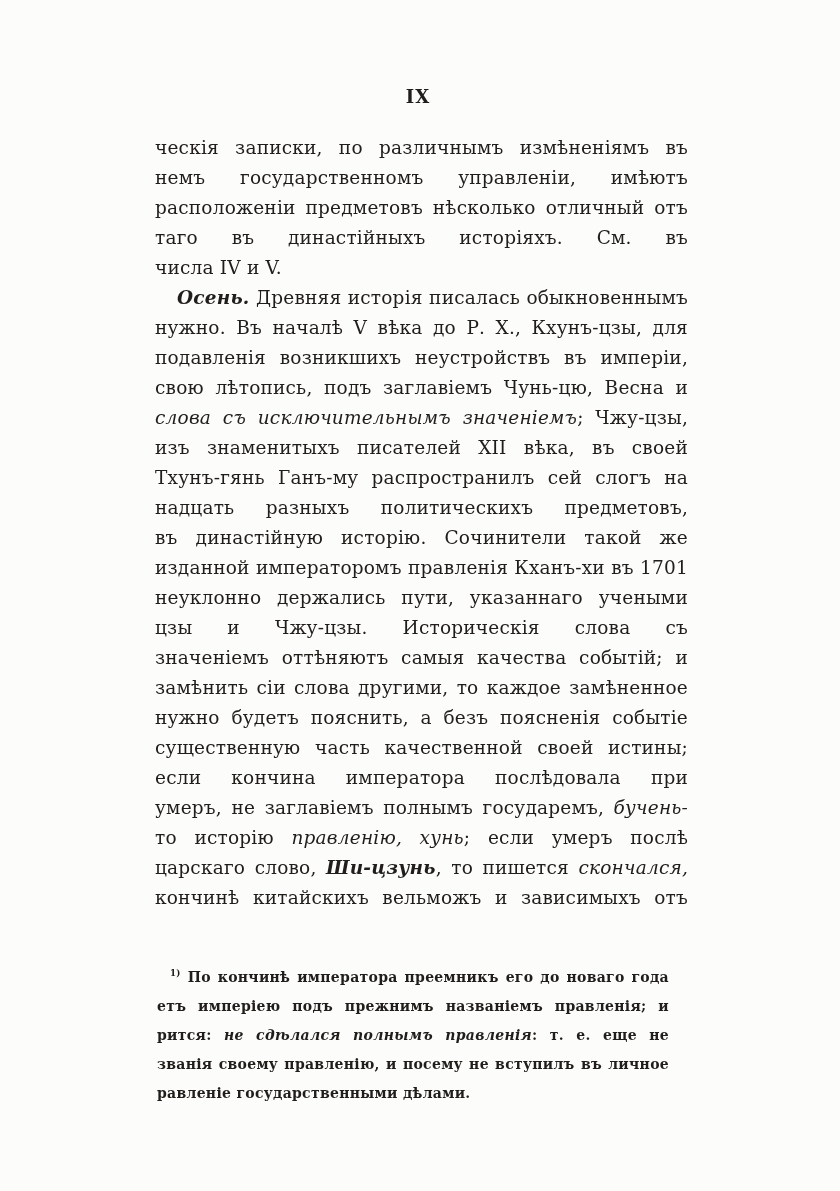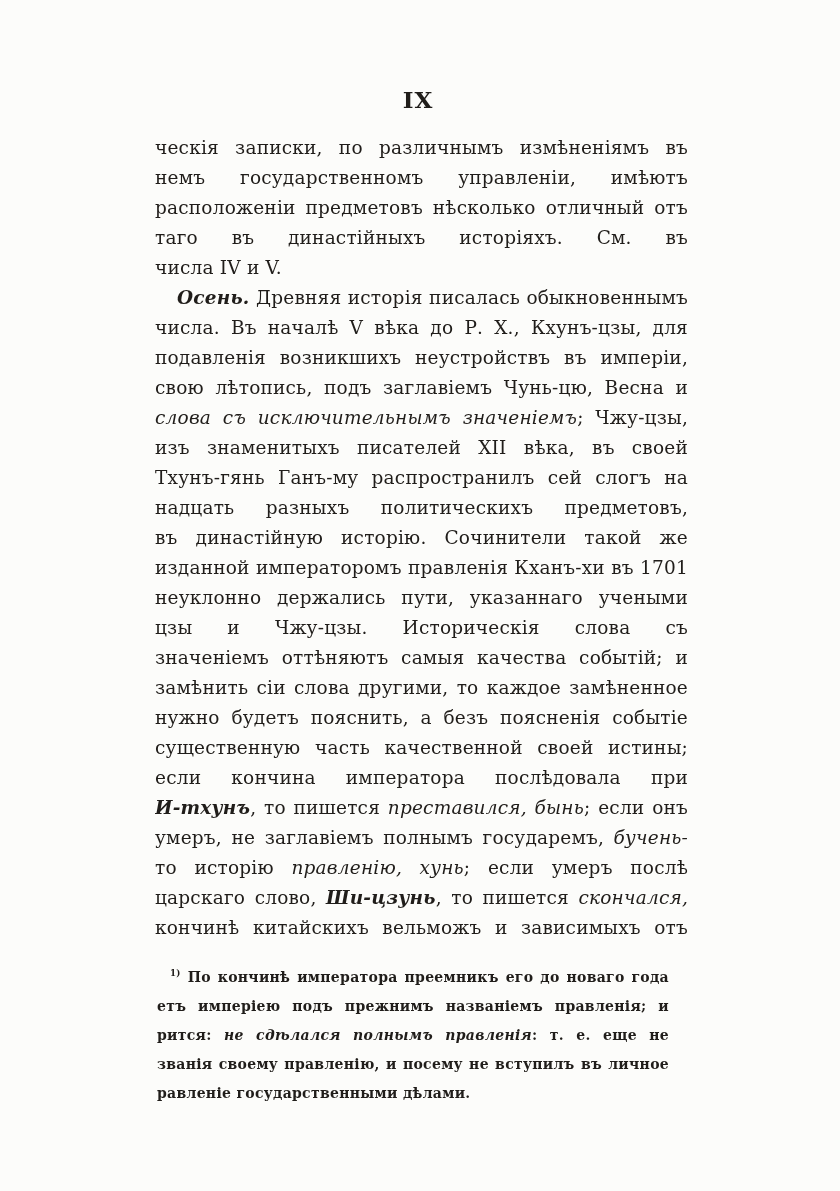--- a/index.html
+++ b/index.html
@@ -19,21 +19,21 @@
     width: 840px;
     height: 1191px;
   }
   .page-number {
     position: absolute;
     top: 86px;
     left: 0;
     width: 836px;
     text-align: center;
     font-weight: bold;
-    font-size: 23px;
+    font-size: 18px;
     letter-spacing: 1px;
   }
   .body-block {
     position: absolute;
     top: 133px;
     left: 155px;
     width: 533px;
     font-size: 18.5px;
     letter-spacing: 0.2px;
   }
@@ -92,37 +92,36 @@
   <div class="body-block" id="body-block">
       <div>
         <div class="line"><span>ческія записки, по различнымъ измѣненіямъ въ древ—</span></div>
         <div class="line"><span>немъ государственномъ управленіи, имѣютъ порядокъ въ</span></div>
         <div class="line"><span>расположеніи предметовъ нѣсколько отличный отъ приня-</span></div>
         <div class="line"><span>таго въ династійныхъ исторіяхъ. См. въ дополненіяхъ</span></div>
         <div class="line no-full"><span>числа IV и V.</span></div>
       </div>
       <div>
         <div class="line indent-lg"><span class="it bd">Осень.</span><span> Древняя исторія писалась обыкновеннымъ сло—</span></div>
-        <div class="line"><span>числа. Въ началѣ V вѣка до Р. Х., Кхунъ-цзы, для</span></div>
+        <div class="line"><span>нужно. Въ началѣ V вѣка до Р. Х., Кхунъ-цзы, для</span></div>
         <div class="line"><span>подавленія возникшихъ неустройствъ въ имперіи, ввелъ въ</span></div>
         <div class="line"><span>свою лѣтопись, подъ заглавіемъ Чунь-цю, Весна и Осень,</span></div>
         <div class="line"><span class="it">слова съ исключительнымъ значеніемъ</span><span>; Чжу-цзы, одинъ</span></div>
         <div class="line"><span>изъ знаменитыхъ писателей XII вѣка, въ своей лѣтописи</span></div>
         <div class="line"><span>Тхунъ-гянь Ганъ-му распространилъ сей слогъ на девят-</span></div>
         <div class="line"><span>надцать разныхъ политическихъ предметовъ, входящихъ</span></div>
         <div class="line"><span>въ династійную исторію. Сочинители такой же лѣтописи,</span></div>
         <div class="line"><span>изданной императоромъ правленія Кханъ-хи въ 1701 году,</span></div>
         <div class="line"><span>неуклонно держались пути, указаннаго учеными Кхунъ-</span></div>
         <div class="line"><span>цзы и Чжу-цзы. Историческія слова съ исключительнымъ</span></div>
         <div class="line"><span>значеніемъ оттѣняютъ самыя качества событій; и если</span></div>
         <div class="line"><span>замѣнить сіи слова другими, то каждое замѣненное слово</span></div>
         <div class="line"><span>нужно будетъ пояснить, а безъ поясненія событіе теряетъ</span></div>
         <div class="line"><span>существенную часть качественной своей истины; напр.</span></div>
         <div class="line"><span>если кончина императора послѣдовала при единодержавіи</span></div>
-        <div class="line"><span class="it bd">И-тхунъ</span><span>, то пишется </span><span class="it">преставился, бынь</span><span>; если онъ</span></div>
         <div class="line"><span>умеръ, не заглавіемъ полнымъ государемъ, </span><span class="it">бучень-гюнь</span></div>
         <div class="line"><span>то исторію </span><span class="it">правленію, хунь</span><span>; если умеръ послѣ потери</span></div>
         <div class="line"><span>царскаго слово, </span><span class="it bd">Ши-цзунь</span><span>, то пишется </span><span class="it">скончался, цзу</span></div>
         <div class="line"><span>кончинѣ китайскихъ вельможъ и зависимыхъ отъ Китая ино-</span></div>
       </div>
     </div>
 
   <div class="footnote-block" id="footnote-block">
       <div class="line indent-sm"><span class="sup">1)</span><span> По кончинѣ императора преемникъ его до новаго года управля-</span></div>
       <div class="line"><span>етъ имперіею подъ прежнимъ названіемъ правленія; и потому гово-</span></div>

